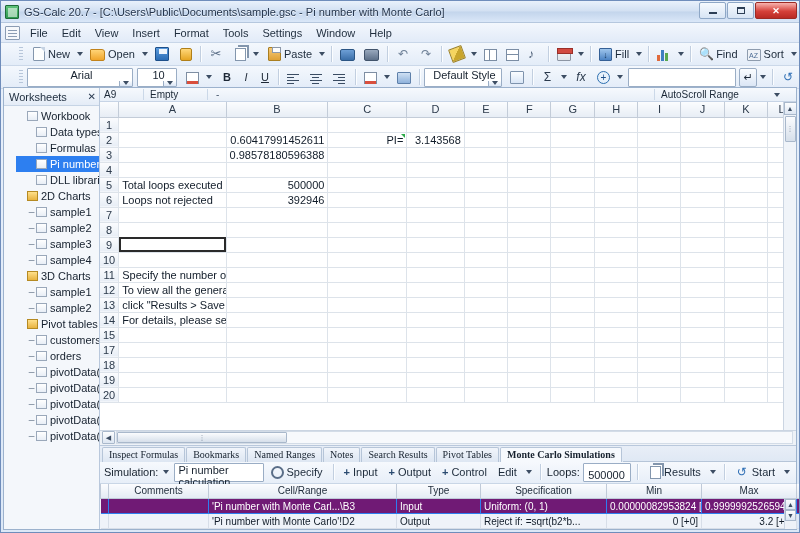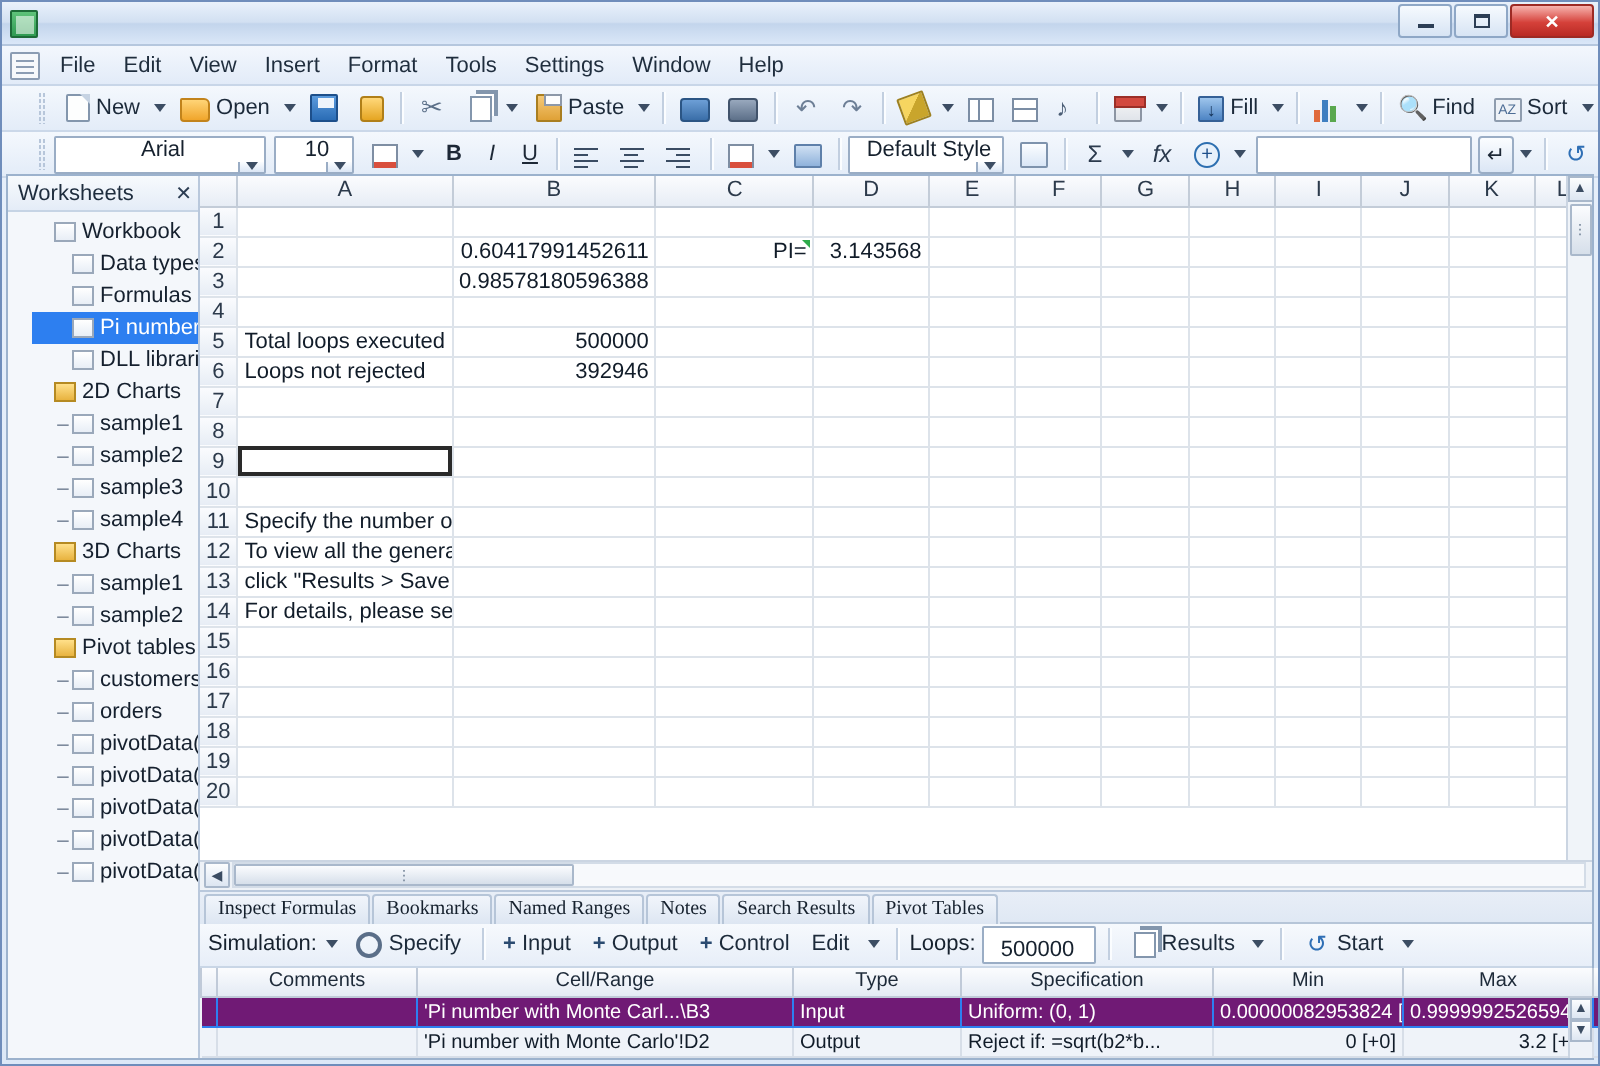--- a/index.html
+++ b/index.html
@@ -272,20 +272,21 @@
     border:1px solid #a9b8cb; background:linear-gradient(180deg,#fcfdfe,#dde6f2);}
   .mc-vs .spacer{flex:1;border:0;background:transparent;}
 </style>
 </head>
 <body>
 
 <div id="app">
 
   <div class="titlebar">
     <div class="app-icon"></div>
+    <div class="title-text">GS-Calc 20.7 - [C:\Users\Public\Documents\sample.gsc - Pi number with Monte Carlo]</div>
     <div class="win-btns">
       <div class="win-btn">
           <i class="glyph-min"></i>
         </div>
       <div class="win-btn">
           <i class="glyph-max"></i>
         </div>
       <div class="win-btn close">✕</div>
     </div>
   </div>
@@ -622,20 +623,30 @@
               <span class="t-ind"></span>
               <span class="t-exp">─</span>
               <span class="t-ico sheet"></span>
               <span>pivotData(5)</span>
             </div>
           </div>
       </div>
 
       <div class="main">
 
+        <div class="refbar">
+          <div class="refcell">A9</div>
+          <div class="refstatus">Empty</div>
+          <div class="refmid">-</div>
+          <div class="refauto">
+            <span>AutoScroll Range</span>
+            <i class="caret"></i>
+          </div>
+          <div style="width:14px"></div>
+        </div>
 
         <div class="gridwrap">
           <table class="sheet" id="sheet-table">
               <tbody>
                 <tr>
                   <th style="width:18px"></th>
                   <th style="width:104px">A</th>
                   <th style="width:86px">B</th>
                   <th style="width:85px">C</th>
                   <th style="width:58px">D</th>
@@ -875,35 +886,20 @@
                   <td class=""></td>
                   <td class=""></td>
                   <td class=""></td>
                   <td class=""></td>
                   <td class=""></td>
                   <td class=""></td>
                   <td class=""></td>
                   <td class=""></td>
                 </tr>
                 <tr>
-                  <td class="rowhdr">16</td>
-                  <td class=""></td>
-                  <td class="num"></td>
-                  <td class="num"></td>
-                  <td class="num"></td>
-                  <td class=""></td>
-                  <td class=""></td>
-                  <td class=""></td>
-                  <td class=""></td>
-                  <td class=""></td>
-                  <td class=""></td>
-                  <td class=""></td>
-                  <td class=""></td>
-                </tr>
-                <tr>
                   <td class="rowhdr">17</td>
                   <td class=""></td>
                   <td class="num"></td>
                   <td class="num"></td>
                   <td class="num"></td>
                   <td class=""></td>
                   <td class=""></td>
                   <td class=""></td>
                   <td class=""></td>
                   <td class=""></td>
@@ -972,26 +968,33 @@
         </div>
 
         <div class="bottom">
           <div class="btabs" id="bottom-tabs">
               <div class="btab">Inspect Formulas</div>
               <div class="btab">Bookmarks</div>
               <div class="btab">Named Ranges</div>
               <div class="btab">Notes</div>
               <div class="btab">Search Results</div>
               <div class="btab">Pivot Tables</div>
+              <div class="btab active">Monte Carlo Simulations</div>
               <div class="btabs-rest"></div>
             </div>
 
           <div class="mctool">
             <span class="mclabel">Simulation:</span>
             <i class="caret"></i>
+            <div class="combo" style="width:108px;">
+              <span>Pi number calculation</span>
+              <span class="cbtn">
+                  <i class="caret" style="margin:0"></i>
+                </span>
+            </div>
             <div class="tb-btn">
               <span class="ico" style="width:13px;height:13px;border:2px solid #5a6e88;border-radius:50%;"></span>
               <span>Specify</span>
             </div>
             <div class="tb-sep"></div>
             <div class="tb-btn">
               <span style="color:#2a4a70;font-weight:bold;">+</span>
               <span>Input</span>
             </div>
             <div class="tb-btn">

